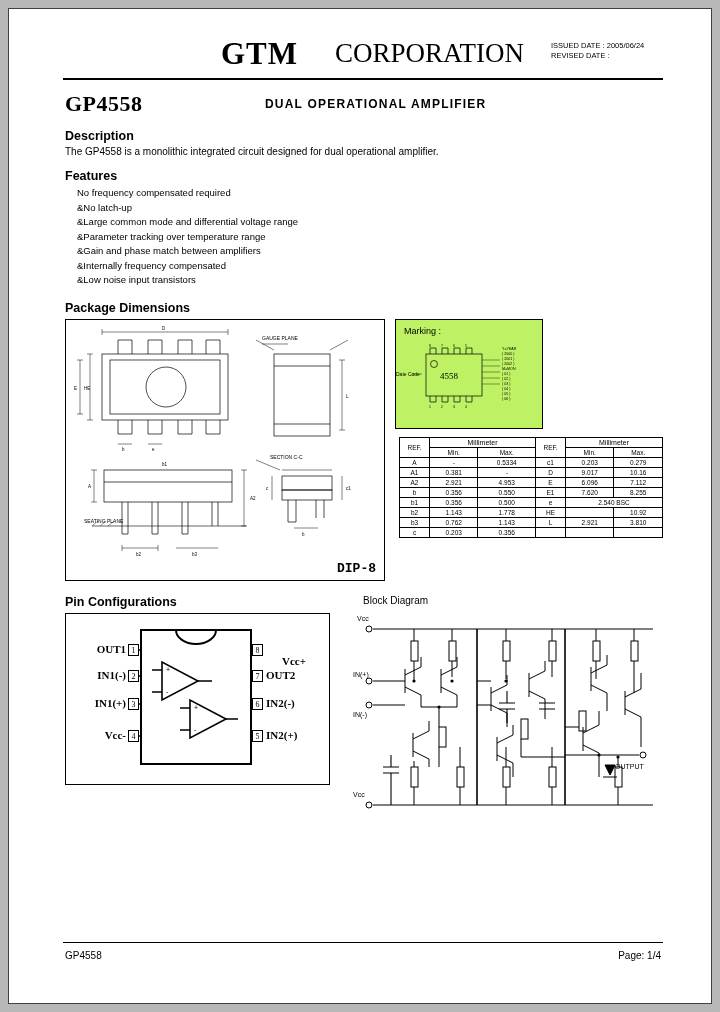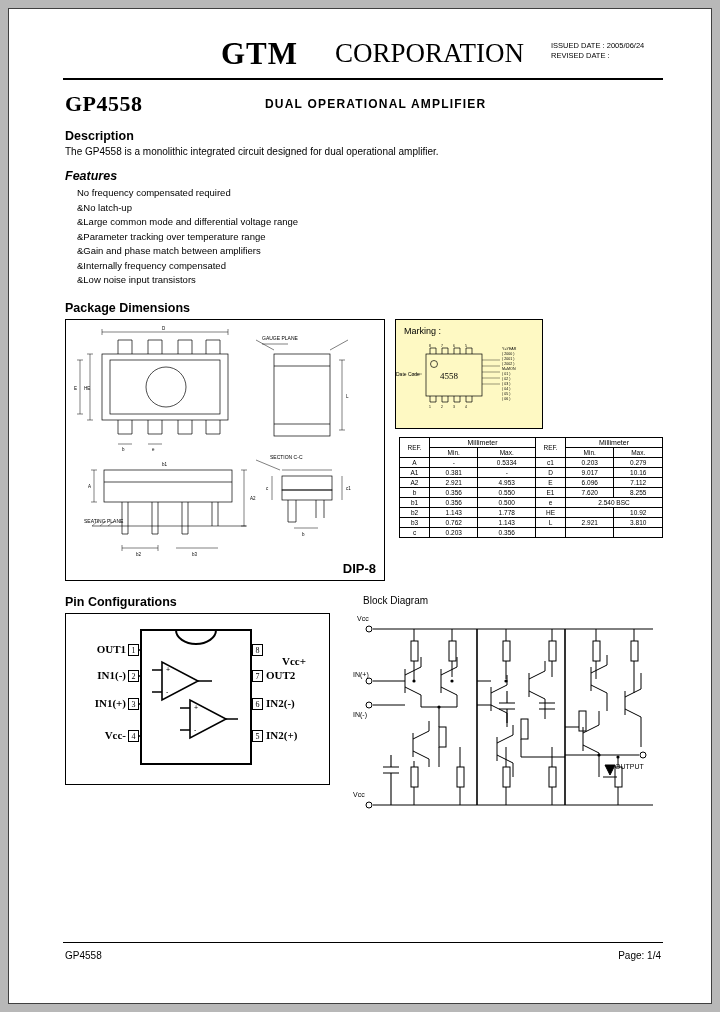--- a/index.html
+++ b/index.html
@@ -87,27 +87,27 @@
   .pkgwrap { position: relative; height: 270px; margin-top: 4px; }
   .pkgbox {
     position: absolute; left: 2px; top: 0;
     width: 320px; height: 262px;
     border: 1px solid #000;
     background: #fff;
   }
   .dip8 {
     position: absolute; right: 8px; bottom: 4px;
     font-size: 13px; font-weight: bold;
-    font-family: Liberation Sans, sans-serif;
+    font-family: Liberation Mono, monospace;
   }
   .markbox {
     position: absolute; left: 332px; top: 0;
     width: 148px; height: 110px;
     border: 1px solid #000;
-    background: #fef9c3;
+    background: #bef264;
   }
   .marklbl {
     position: absolute; left: 8px; top: 6px;
     font-size: 9px;
   }
 
   
   .dimtbl {
     position: absolute; left: 336px; top: 118px;
     width: 264px;
@@ -178,21 +178,21 @@
     </div>
 
     <div class="titlerow">
       <div class="part">GP4558</div>
       <div class="subtitle">DUAL OPERATIONAL AMPLIFIER</div>
     </div>
 
     <div class="sec-h">Description</div>
     <div class="body-t">The GP4558 is a monolithic integrated circuit designed for dual operational amplifier.</div>
 
-    <div class="sec-h" style="margin-top:12px;font-style:italic;">Features</div>
+    <div class="sec-h" style="margin-top:12px;">Features</div>
     <div>
       <div class="feat">No frequency compensated required</div>
       <div class="feat">&amp;No latch-up</div>
       <div class="feat">&amp;Large common mode and differential voltage range</div>
       <div class="feat">&amp;Parameter tracking over temperature range</div>
       <div class="feat">&amp;Gain and phase match between amplifiers</div>
       <div class="feat">&amp;Internally frequency compensated</div>
       <div class="feat">&amp;Low noise input transistors</div>
     </div>
 

